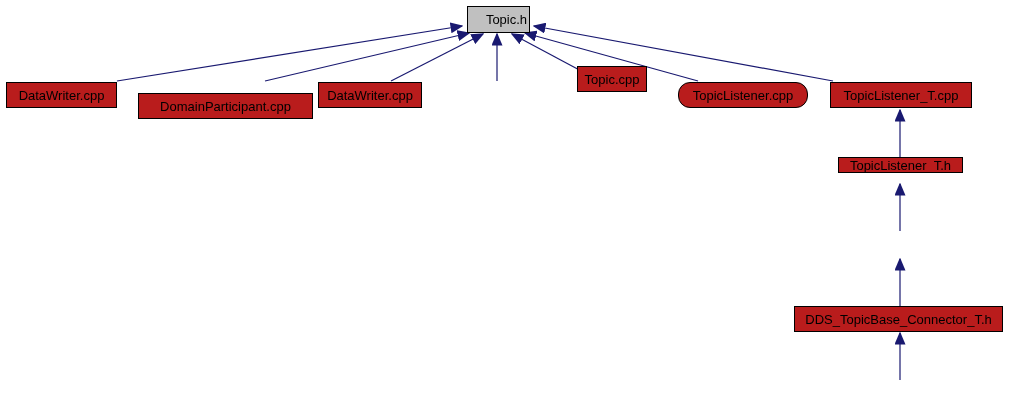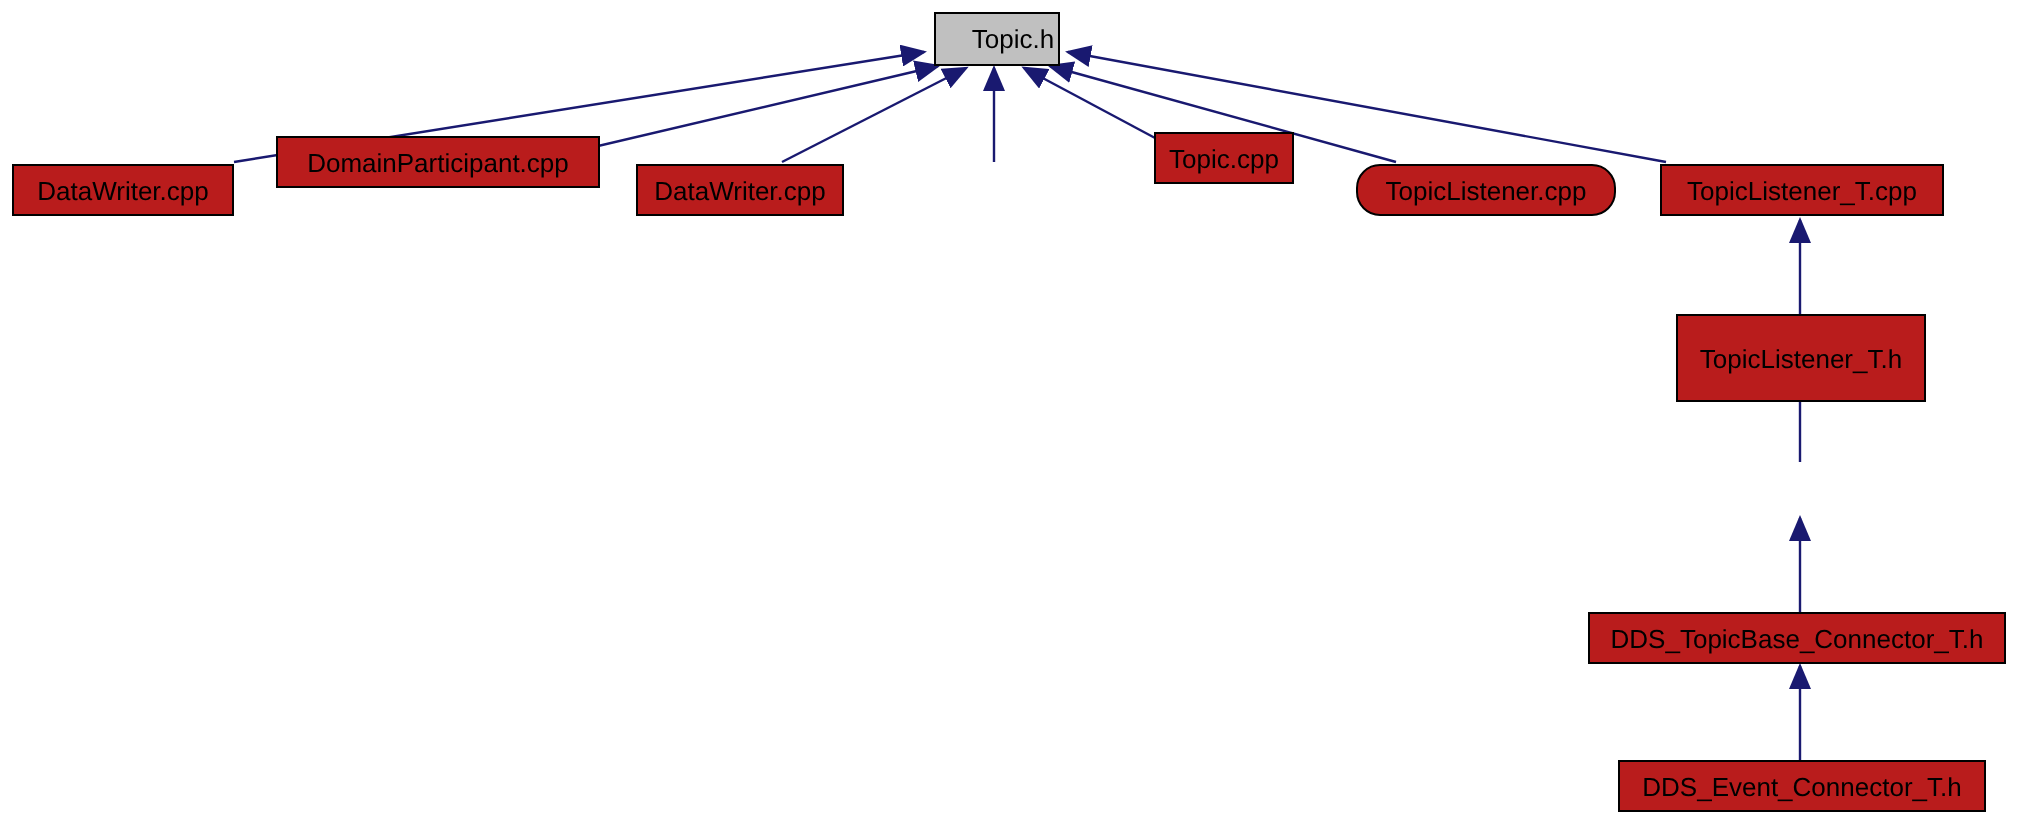--- a/index.html
+++ b/index.html
@@ -65,31 +65,30 @@
       <line x1="900" y1="231" x2="900" y2="184" marker-end="url(#arrowhead)"></line>
       <line x1="900" y1="306" x2="900" y2="259" marker-end="url(#arrowhead)"></line>
       <line x1="900" y1="380" x2="900" y2="333" marker-end="url(#arrowhead)"></line>
     </g>
   </svg>
 
   <div class="node root" style="left:467px; top:6px; width:63px; height:27px;">Topic.h</div>
 
   <div class="node" style="left:6px; top:82px; width:111px; height:26px;">DataWriter.cpp</div>
 
-  <div class="node" style="left:138px; top:68px; width:162px; height:26px;">DomainParticipant.cpp</div>
+  <div class="node" style="left:138px; top:93px; width:175px; height:26px;">DomainParticipant.cpp</div>
 
   <div class="node" style="left:318px; top:82px; width:104px; height:26px;">DataWriter.cpp</div>
 
 
   <div class="node" style="left:577px; top:66px; width:70px; height:26px;">Topic.cpp</div>
 
   <div class="node" style="left:678px; top:82px; width:130px; height:26px;border-radius:12px;">TopicListener.cpp</div>
 
   <div class="node" style="left:830px; top:82px; width:142px; height:26px;">TopicListener_T.cpp</div>
 
-  <div class="node" style="left:838px; top:157px; width:125px; height:44px;">TopicListener_T.h</div>
+  <div class="node" style="left:838px; top:157px; width:125px; height:16px;">TopicListener_T.h</div>
 
 
   <div class="node" style="left:794px; top:306px; width:209px; height:26px;">DDS_TopicBase_Connector_T.h</div>
 
-  <div class="node" style="left:809px; top:380px; width:184px; height:26px;">DDS_Event_Connector_T.h</div>
 
 </div>
 
 </body></html>

